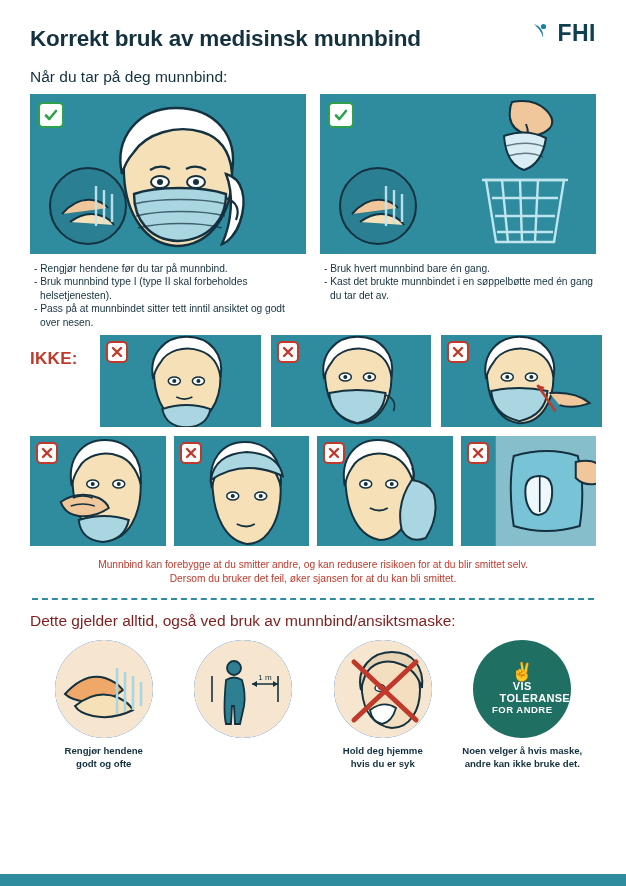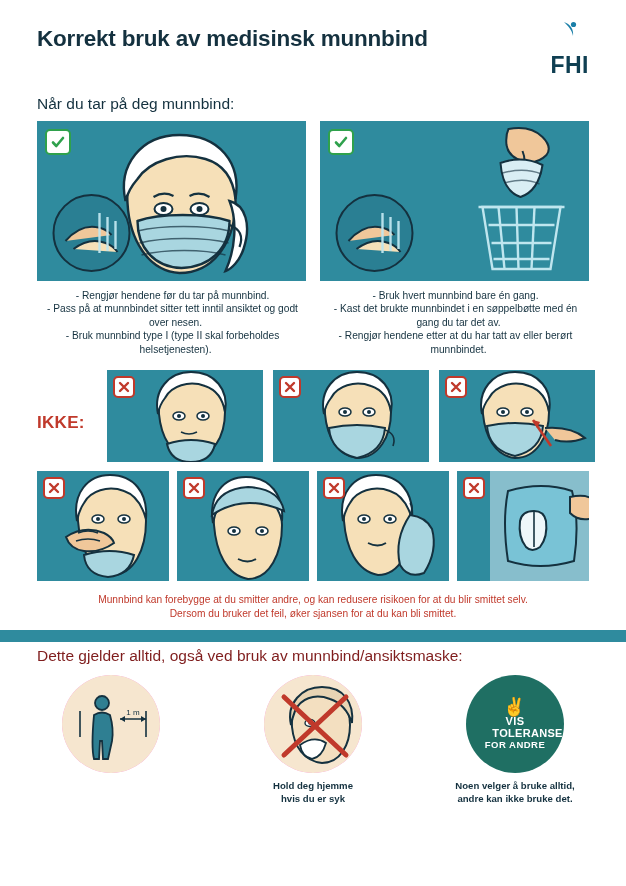--- a/index.html
+++ b/index.html
@@ -11,23 +11,23 @@
     width: 626px;
     height: 886px;
     font-family: "Liberation Sans", sans-serif;
     color: #1b3a4b;
     position: relative;
     overflow: hidden;
   }
   .page {
     position: relative;
     width: 626px;
-    height: 642px;
+    height: 886px;
     box-sizing: border-box;
-    padding: 0 31px;
+    padding: 0 24px;
   }
   
   .header {
     display: flex;
     align-items: flex-start;
     justify-content: space-between;
     padding-top: 18px;
   }
   .title {
     font-size: 22.5px;
@@ -35,21 +35,20 @@
     color: #14313f;
     letter-spacing: -0.2px;
     margin: 8px 0 0 6px;
   }
   .logo {
     display: flex;
     align-items: center;
     gap: 8px;
     margin-right: 6px;
     margin-top: 2px;
-    flex-direction: column;
   }
   .logo-mark { width: 18px; height: 24px; }
   .logo-text {
     font-size: 23px;
     font-weight: bold;
     color: #0f3f52;
     letter-spacing: 0.5px;
   }
   .section-head {
     font-size: 15.5px;
@@ -85,26 +84,26 @@
     justify-content: center;
   }
   .checkmark svg { display:block; }
   .bullets {
     margin: 8px 0 0 0;
     padding: 0 2px 0 4px;
     font-size: 10.2px;
     line-height: 13.4px;
     color: #14313f;
   }
-  .bullets div { text-indent: -6px; padding-left: 6px; text-align: center; }
+  .bullets div { text-indent: -6px; padding-left: 6px; }
   
   .ikke-wrap {
     display: flex;
-    align-items: center;
-    margin-top: 14px;
+    align-items: flex-start;
+    margin-top: 6px;
     padding-left: 6px;
   }
   .ikke-label {
     color: #c0392b;
     font-weight: bold;
     font-size: 17px;
     width: 70px;
     padding-top: 14px;
     letter-spacing: 0.3px;
   }
@@ -164,21 +163,21 @@
   .circles {
     display: flex;
     justify-content: space-between;
     padding: 0 10px;
   }
   .circle-item { width: 140px; text-align: center; }
   .circle {
     width: 98px;
     height: 98px;
     border-radius: 50%;
-    background: #f9a8d4;
+    background: #3b82f6;
     margin: 0 auto;
     position: relative;
     overflow: hidden;
   }
   .circle.green { background: #1f6f63; }
   .cap {
     font-size: 9.6px;
     line-height: 12.6px;
     font-weight: bold;
     color: #14313f;
@@ -264,22 +263,22 @@
           </g>
         </svg>
         <div class="checkmark">
           <svg width="16" height="16" viewBox="0 0 16 16">
               <path d="M3 8.5 L6.3 12 L13 4" stroke="#2fa14c" stroke-width="2.6" fill="none" stroke-linecap="round" stroke-linejoin="round"></path>
             </svg>
         </div>
       </div>
       <div class="bullets">
         <div>- Rengjør hendene før du tar på munnbind.</div>
+        <div>- Bruk munnbind type I (type II skal forbeholdes helsetjenesten).</div>
         <div>- Pass på at munnbindet sitter tett inntil ansiktet og godt over nesen.</div>
-        <div>- Bruk munnbind type I (type II skal forbeholdes helsetjenesten).</div>
       </div>
     </div>
 
     <div class="col">
       <div class="panel">
         <svg width="100%" height="160" viewBox="0 0 284 160" preserveAspectRatio="xMidYMid slice">
           <rect width="284" height="160" fill="#2f8b9e"></rect>
 
           <g>
             <path d="M196 8 q22 -4 34 8 q10 10 4 18 q-10 10 -24 6 q-14 -4 -16 -16 q-1 -10 2 -16 Z" fill="#f0c79a" stroke="#14313f" stroke-width="2"></path>
@@ -314,21 +313,20 @@
         </svg>
         <div class="checkmark">
           <svg width="16" height="16" viewBox="0 0 16 16">
               <path d="M3 8.5 L6.3 12 L13 4" stroke="#2fa14c" stroke-width="2.6" fill="none" stroke-linecap="round" stroke-linejoin="round"></path>
             </svg>
         </div>
       </div>
       <div class="bullets">
         <div>- Bruk hvert munnbind bare én gang.</div>
         <div>- Kast det brukte munnbindet i en søppelbøtte med én gang du tar det av.</div>
-        <div>- Rengjør hendene etter at du har tatt av eller berørt munnbindet.</div>
       </div>
     </div>
   </div>
 
   <div class="ikke-wrap">
     <div class="ikke-label">IKKE:</div>
     <div class="ikke-panels">
 
       <div class="mini">
         <svg width="100%" height="92" viewBox="0 0 160 92" preserveAspectRatio="xMidYMid slice">
@@ -475,20 +473,39 @@
     <div>Munnbind kan forebygge at du smitter andre, og kan redusere risikoen for at du blir smittet selv.</div>
     <div>Dersom du bruker det feil, øker sjansen for at du kan bli smittet.</div>
   </div>
 
   <div class="divider"></div>
 
   <div class="section-head2">Dette gjelder alltid, også ved bruk av munnbind/ansiktsmaske:</div>
 
   <div class="circles">
 
+    <div class="circle-item">
+      <div class="circle">
+        <svg width="98" height="98" viewBox="0 0 98 98">
+          <circle cx="49" cy="49" r="49" fill="#f6e6cf"></circle>
+          <path d="M10 54 q20 -22 40 -16 q12 4 18 12 q-16 14 -36 12 q-16 -2 -22 -8 Z" fill="#f0a868" stroke="#14313f" stroke-width="2"></path>
+          <path d="M20 66 q22 -18 44 -8 q10 5 14 12 q-20 10 -40 6 q-14 -3 -18 -10 Z" fill="#f6e0b8" stroke="#14313f" stroke-width="2"></path>
+          <g stroke="#a9d6e0" stroke-width="2.6">
+            <line x1="62" y1="28" x2="62" y2="74"></line>
+            <line x1="70" y1="32" x2="70" y2="72"></line>
+            <line x1="78" y1="36" x2="78" y2="70"></line>
+            <line x1="86" y1="42" x2="86" y2="66"></line>
+          </g>
+        </svg>
+      </div>
+      <div class="cap">
+        <div>Rengjør hendene</div>
+        <div>godt og ofte</div>
+      </div>
+    </div>
 
     <div class="circle-item">
       <div class="circle">
         <svg width="98" height="98" viewBox="0 0 98 98">
           <circle cx="49" cy="49" r="49" fill="#f6e6cf"></circle>
           <circle cx="40" cy="28" r="7" fill="#2f7f92" stroke="#14313f" stroke-width="1.8"></circle>
           <path d="M32 40 q8 -5 16 0 q4 14 2 26 l-4 18 h-5 l-1 -18 h-2 l-1 18 h-5 q-3 -12 0 -44 Z" fill="#2f7f92" stroke="#14313f" stroke-width="1.8"></path>
           <line x1="18" y1="36" x2="18" y2="62" stroke="#14313f" stroke-width="1.6"></line>
           <line x1="84" y1="36" x2="84" y2="62" stroke="#14313f" stroke-width="1.6"></line>
           <line x1="58" y1="44" x2="84" y2="44" stroke="#14313f" stroke-width="1.4"></line>
@@ -523,21 +540,21 @@
     <div class="circle-item">
       <div class="circle green">
         <div class="tol">
           <span class="peace">✌</span>
           <span class="l1">VIS</span>
           <span class="l2">TOLERANSE</span>
           <span class="l3">FOR ANDRE</span>
         </div>
       </div>
       <div class="cap">
-        <div>Noen velger å bruke alltid,</div>
+        <div>Noen velger å hvis maske,</div>
         <div>andre kan ikke bruke det.</div>
       </div>
     </div>
 
   </div>
 
   <div class="footerbar"></div>
 </div>
 
 </body></html>

